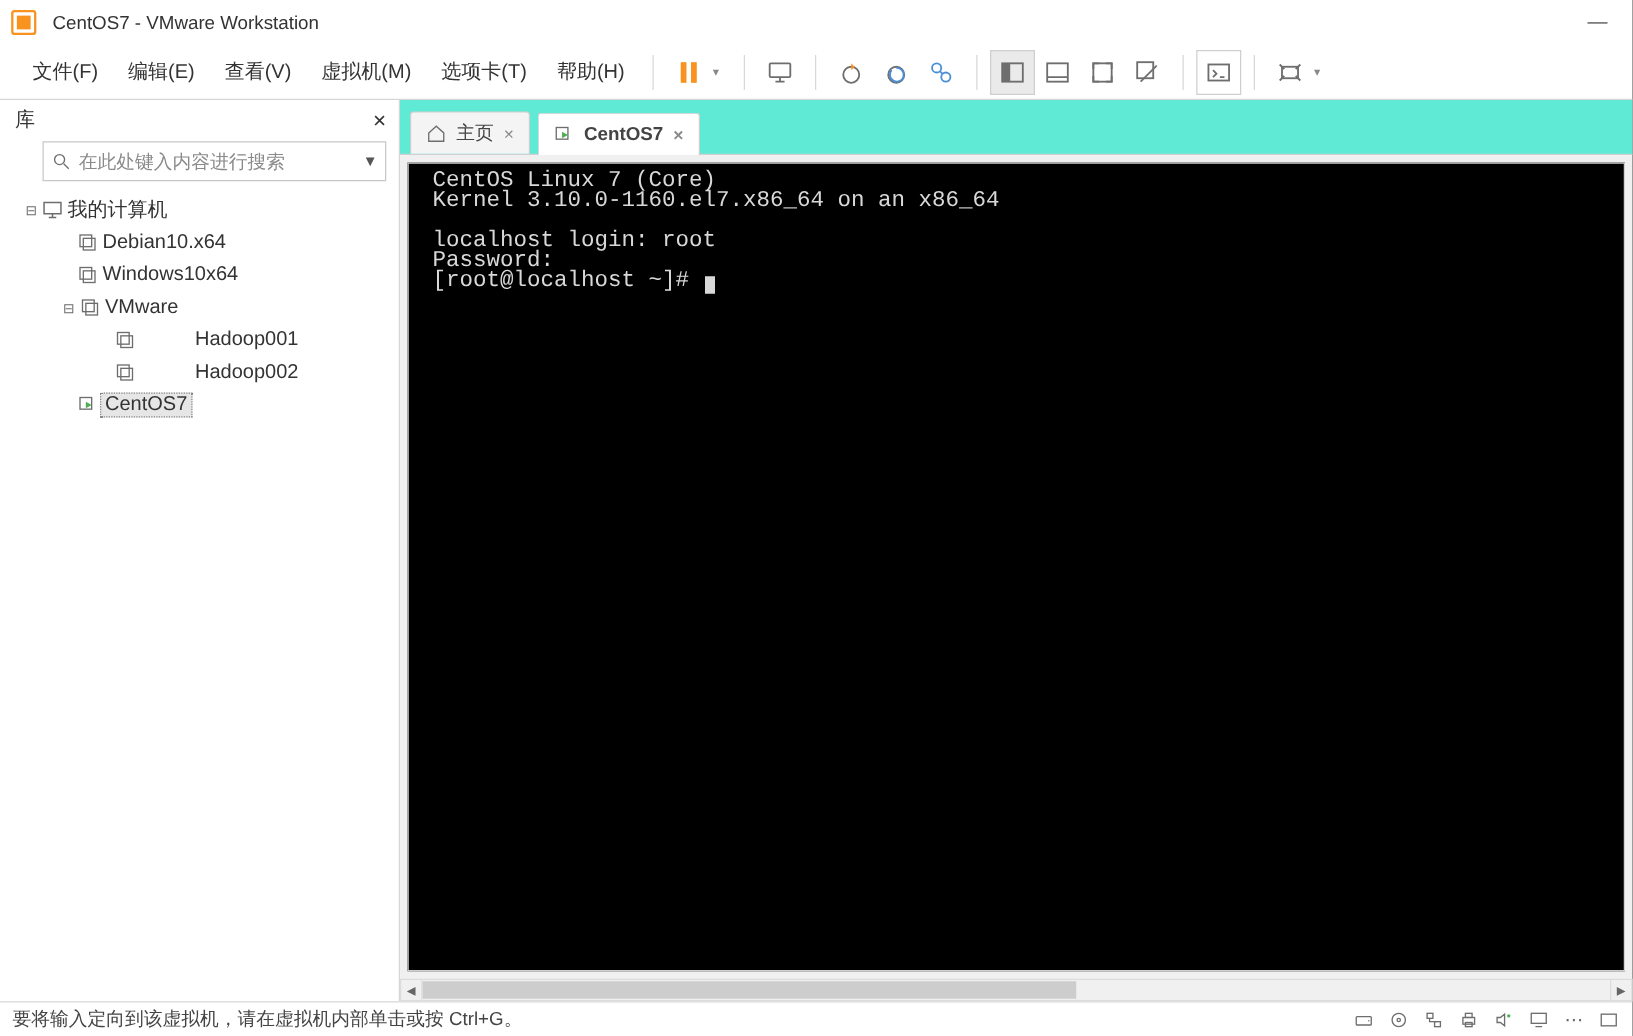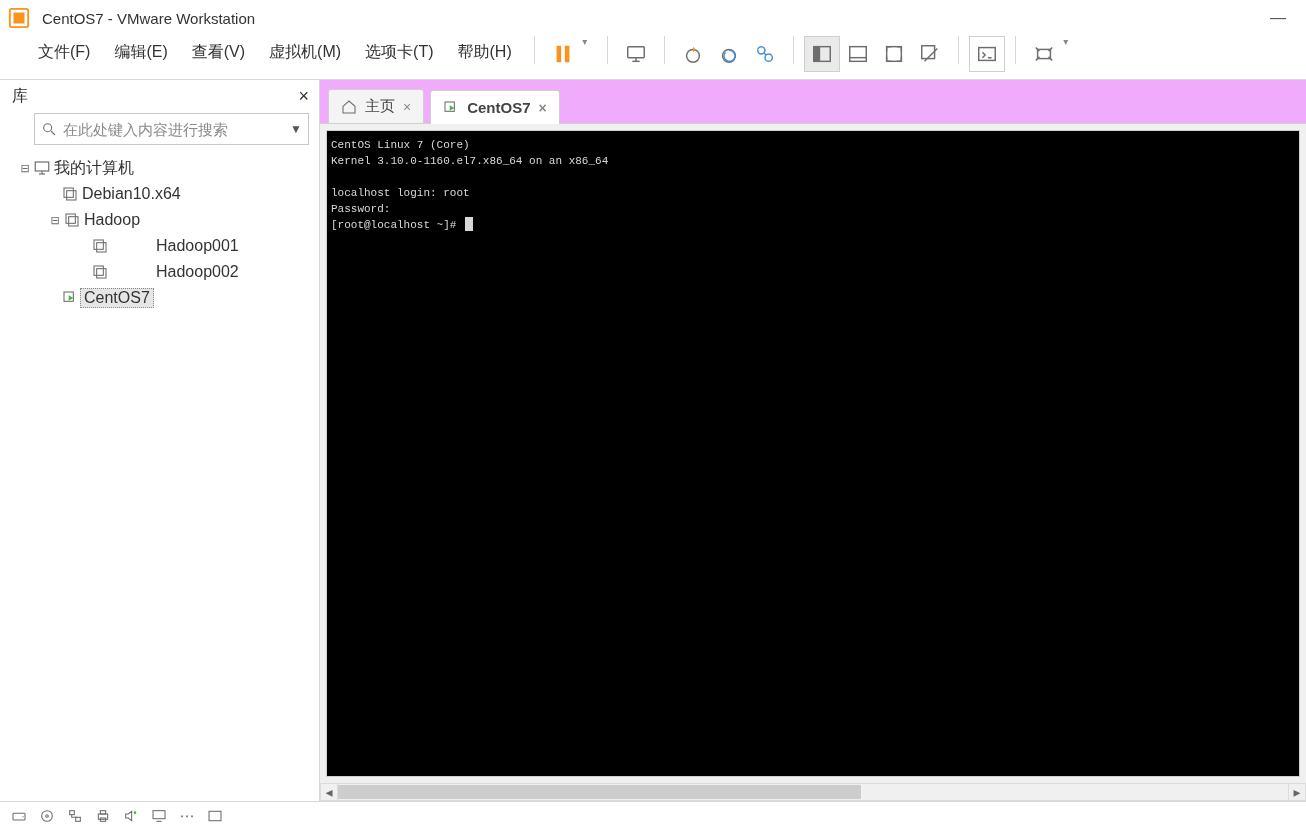--- a/index.html
+++ b/index.html
@@ -27,23 +27,23 @@
     margin-right: 12px;
   }
   .titlebar .title { font-size: 15px; color: #333; }
   .titlebar .spacer { flex: 1; }
   .win-btn { width: 40px; text-align: center; color: #555; font-size: 16px; }
 
   
   .menubar {
     height: 44px;
     display: flex;
-    align-items: flex-start;
+    align-items: center;
     border-bottom: 1px solid #d7d7d7;
-    padding-left: 26px;
+    padding-left: 14px;
     gap: 0;
     background: #fff;
   }
   .menu-item {
     padding: 6px 12px;
     font-size: 16px;
     color: #333;
     cursor: pointer;
   }
   .tb-sep {
@@ -120,21 +120,21 @@
     flex-direction:column;
     background:#f0f0f0;
     min-width:0;
   }
   .tabs {
     display:flex;
     align-items:flex-end;
     height: 44px;
     padding: 8px 8px 0 8px;
     gap:6px;
-    background: #f0abfc;
+    background: #5eead4;
     border-bottom: 1px solid #d0d0d0;
   }
   .tab {
     display:flex; align-items:center;
     height: 34px;
     padding: 0 12px;
     border:1px solid #cfcfcf;
     border-bottom: none;
     border-radius: 3px 3px 0 0;
     background: #f4f4f4;
@@ -153,23 +153,23 @@
     border:1px solid #cfcfcf;
     background:#000;
     display:flex;
     flex-direction:column;
     min-height:0;
   }
   .terminal {
     flex:1;
     color:#d8d8d8;
     font-family: "Consolas","Courier New",monospace;
-    font-size:11px;
+    font-size:18px;
     line-height:16px;
-    padding: 6px 4px;
+    padding: 6px 19px;
     white-space: pre;
     overflow:hidden;
   }
   .cursor {
     display:inline-block; width:8px; height:14px;
     background:#d8d8d8; vertical-align:text-bottom;
     margin-left:2px;
   }
   .hscroll {
     height:18px; background:#f0f0f0;
@@ -351,30 +351,39 @@
 
       <div class="tree-row indent-2">
         <span class="icon">
             <svg width="16" height="16" viewBox="0 0 24 24">
               <rect x="3" y="3" width="14" height="14" class="stroke"></rect>
               <rect x="7" y="7" width="14" height="14" class="stroke"></rect>
             </svg>
           </span>
         <span class="label">Debian10.x64</span>
       </div>
+      <div class="tree-row indent-2">
+        <span class="icon">
+            <svg width="16" height="16" viewBox="0 0 24 24">
+              <rect x="3" y="3" width="14" height="14" class="stroke"></rect>
+              <rect x="7" y="7" width="14" height="14" class="stroke"></rect>
+            </svg>
+          </span>
+        <span class="label">Windows10x64</span>
+      </div>
 
       <div class="tree-row indent-3">
         <span class="toggle">⊟</span>
         <span class="icon">
             <svg width="16" height="16" viewBox="0 0 24 24">
               <rect x="3" y="3" width="14" height="14" class="stroke"></rect>
               <rect x="7" y="7" width="14" height="14" class="stroke"></rect>
             </svg>
           </span>
-        <span class="label">Hadoop</span>
+        <span class="label">VMware</span>
       </div>
       <div class="tree-row indent-4">
         <span class="icon">
             <svg width="16" height="16" viewBox="0 0 24 24">
               <rect x="3" y="3" width="14" height="14" class="stroke"></rect>
               <rect x="7" y="7" width="14" height="14" class="stroke"></rect>
             </svg>
           </span>
         <span class="label">Hadoop001</span>
       </div>
@@ -436,20 +445,21 @@
       <div class="arrow">◂</div>
       <div class="track">
         <div class="thumb"></div>
       </div>
       <div class="arrow">▸</div>
     </div>
   </div>
 </div>
 
 <div class="statusbar">
+  <span>要将输入定向到该虚拟机，请在虚拟机内部单击或按 Ctrl+G。</span>
   <div class="status-icons">
     <span class="si">
         <svg width="16" height="16" viewBox="0 0 24 24">
           <rect x="3" y="8" width="18" height="10" rx="1" class="stroke"></rect>
           <circle cx="18" cy="13" r="1" fill="#888"></circle>
         </svg>
       </span>
     <span class="si">
         <svg width="16" height="16" viewBox="0 0 24 24">
           <circle cx="12" cy="12" r="8" class="stroke"></circle>

